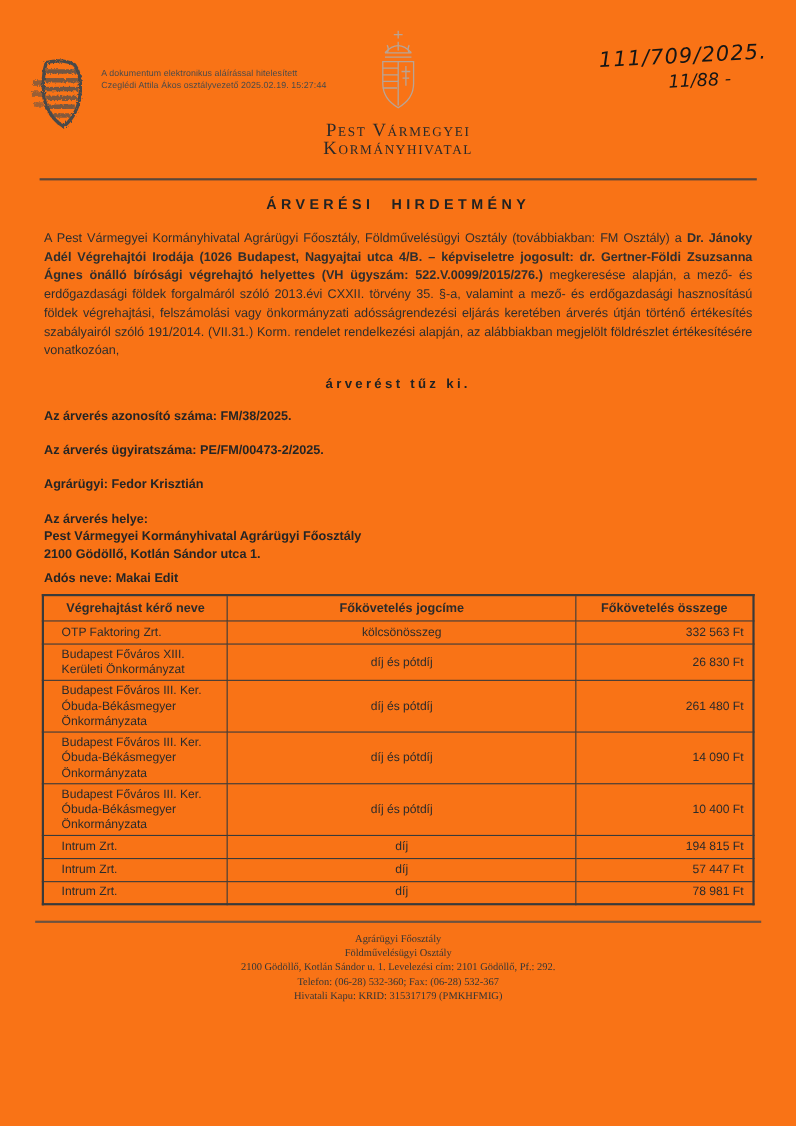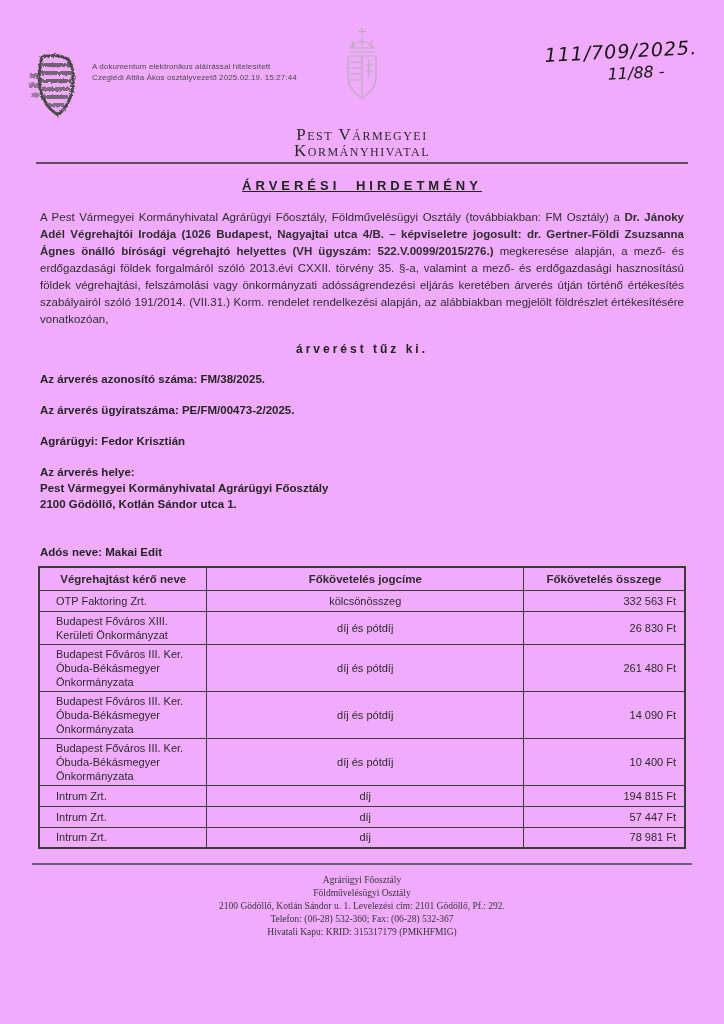--- a/index.html
+++ b/index.html
@@ -1,42 +1,42 @@
 <!DOCTYPE html>
 <html lang="hu"><head>
 <meta charset="utf-8">
 <style>
   * { margin:0; padding:0; box-sizing:border-box; }
   html,body { background:#9a9a9a; }
   .page {
     position:relative;
     width:724px; height:1024px;
     margin:0 auto;
-    background:#f0abfc;
+    background:#f97316;
     color:#2e2e2e;
     font-family:"Liberation Sans", sans-serif;
     overflow:hidden;
   }
   
   .header { position:relative; height:148px; }
   .stamp-block { position:absolute; left:28px; top:53px; display:flex; align-items:flex-start; }
   .stamp-svg { filter:blur(.3px); }
   .stamp-text { margin-left:6px; margin-top:8px; font-size:8px; line-height:11px; color:#4a4a4a; letter-spacing:.1px; }
   .arms-block { position:absolute; left:0; right:0; top:26px; text-align:center; }
   .arms-svg { opacity:.85; filter:blur(.3px); }
-  .org-name { margin-top:19px; font-family:"Liberation Serif", serif; font-variant:small-caps;
+  .org-name { margin-top:2px; font-family:"Liberation Serif", serif; font-variant:small-caps;
               font-size:17px; line-height:16px; letter-spacing:1.5px; color:#2a2a2a; }
   .handwriting { position:absolute; right:26px; top:40px; transform:rotate(-3deg);
                  font-family:"DejaVu Sans", sans-serif; font-style:italic; color:#161616; }
   .hw1 { font-size:19px; letter-spacing:1px; }
   .hw2 { font-size:16px; margin-left:62px; margin-top:2px; }
   
   .rule { height:2px; background:#3f3f3f; margin:14px 36px 0 36px; opacity:.85; }
   .title { text-align:center; font-size:13px; font-weight:bold; letter-spacing:4px; word-spacing:8px;
-           margin-top:14px; color:#222;text-decoration:underline; }
+           margin-top:14px; color:#222; }
   .content { padding:0 40px; }
   .intro { margin-top:16px; font-size:11.5px; line-height:17px; text-align:justify; }
   .intro .b { font-weight:bold; }
   .announce { text-align:center; font-weight:bold; font-size:12px; letter-spacing:3px; margin-top:14px; color:#222; }
   .detail { font-size:11.5px; font-weight:bold; margin-top:15px; line-height:16px; color:#252525; }
   .acct2 { margin-left:162px; }
   .loc { display:flex;flex-direction:column; }
   .loc .lbl { width:134px; flex:none; }
   
   .tbl-wrap { padding:0 38px; margin-top:6px; }
@@ -137,21 +137,21 @@
 
     <div class="detail loc">
       <span class="lbl">Az árverés helye:</span>
       <span class="val">
         <span>Pest Vármegyei Kormányhivatal Agrárügyi Főosztály</span><br>
         <span>2100 Gödöllő, Kotlán Sándor utca 1.</span>
       </span>
     </div>
 
 
-    <div class="detail" style="margin-top:32px;">
+    <div class="detail" style="margin-top:6px;">
       <span>Adós neve:</span>
       <span>Makai Edit</span>
     </div>
 
   </div>
 
   <div class="tbl-wrap">
     <table>
       <thead>
         <tr>

